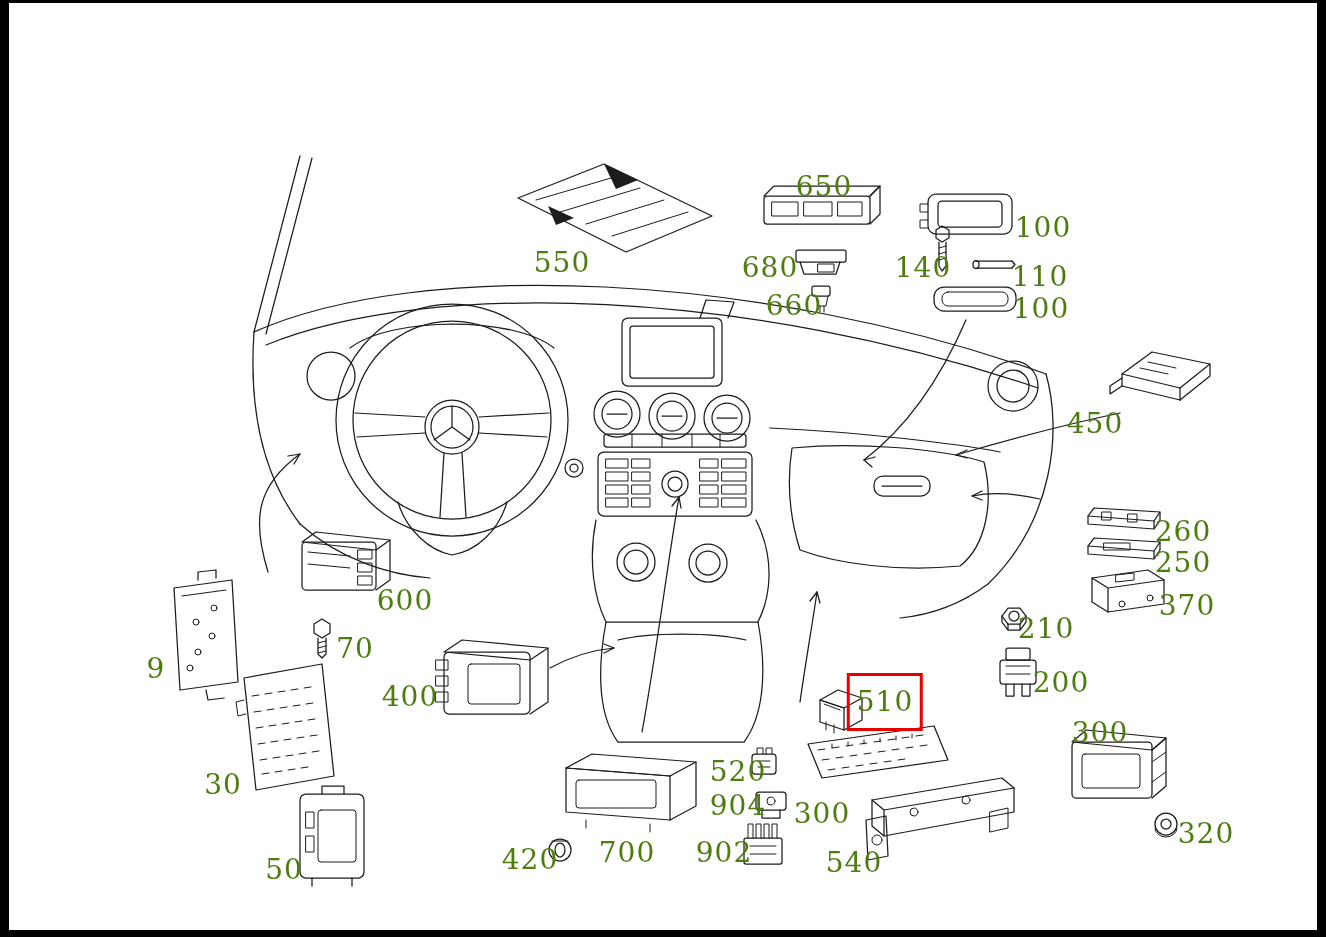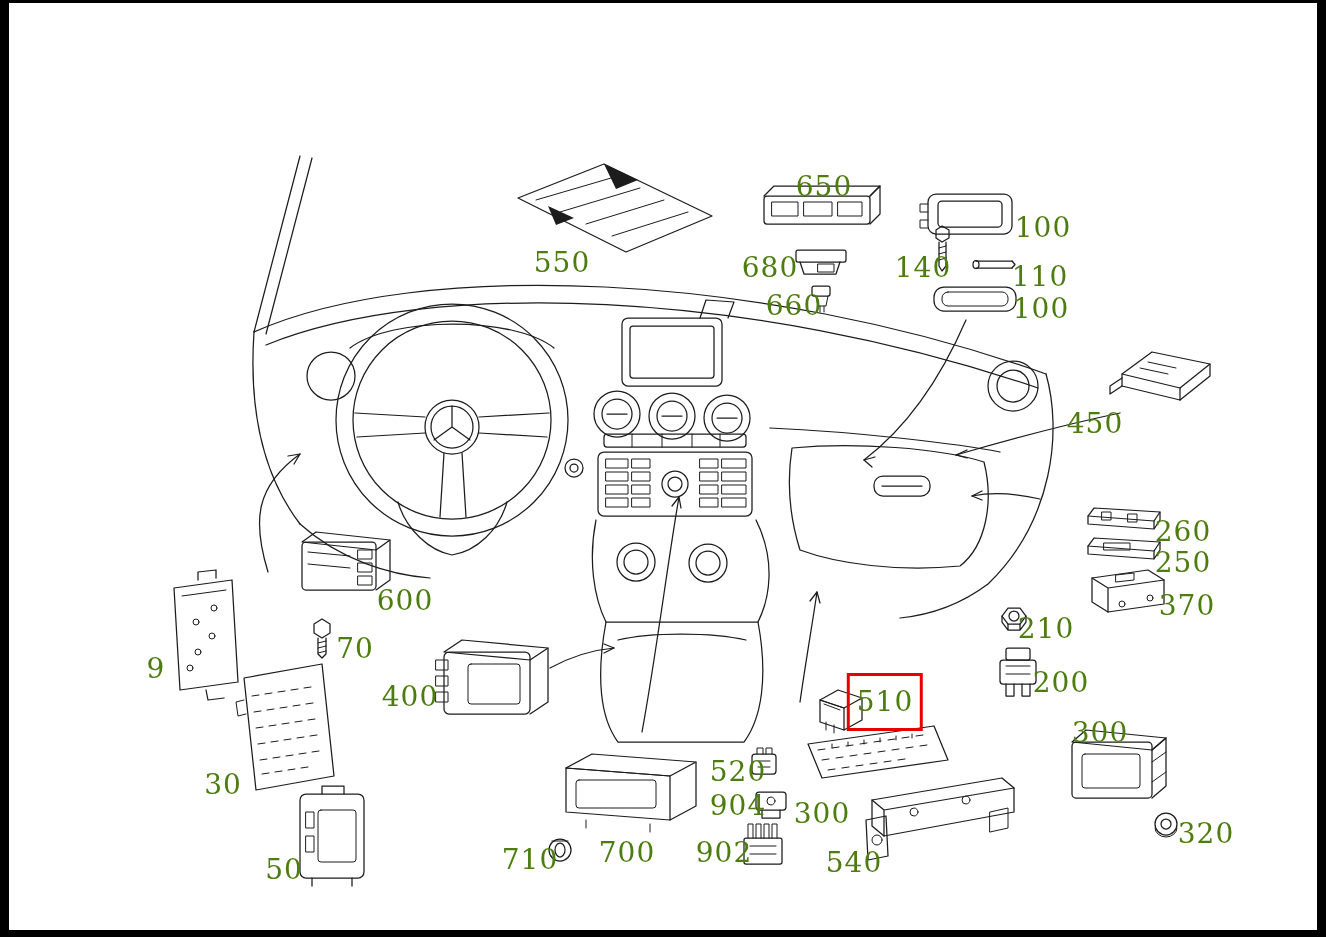--- a/index.html
+++ b/index.html
@@ -353,17 +353,17 @@
   <div class="part-label" style="left: 410px; top: 685px;">400</div>
   <div class="part-label" style="left: 1061px; top: 671px;">200</div>
   <div class="part-label highlighted" style="left: 885px; top: 690px;">510</div>
   <div class="part-label" style="left: 1100px; top: 721px;">300</div>
   <div class="part-label" style="left: 223px; top: 773px;">30</div>
   <div class="part-label" style="left: 738px; top: 760px;">520</div>
   <div class="part-label" style="left: 738px; top: 794px;">904</div>
   <div class="part-label" style="left: 822px; top: 802px;">300</div>
   <div class="part-label" style="left: 1206px; top: 822px;">320</div>
   <div class="part-label" style="left: 284px; top: 858px;">50</div>
-  <div class="part-label" style="left: 530px; top: 848px;">710</div>
+  <div class="part-label" style="left: 530px; top: 848px;">420</div>
   <div class="part-label" style="left: 627px; top: 841px;">700</div>
   <div class="part-label" style="left: 724px; top: 841px;">902</div>
   <div class="part-label" style="left: 854px; top: 851px;">540</div>
 </div>
 
 </body></html>

